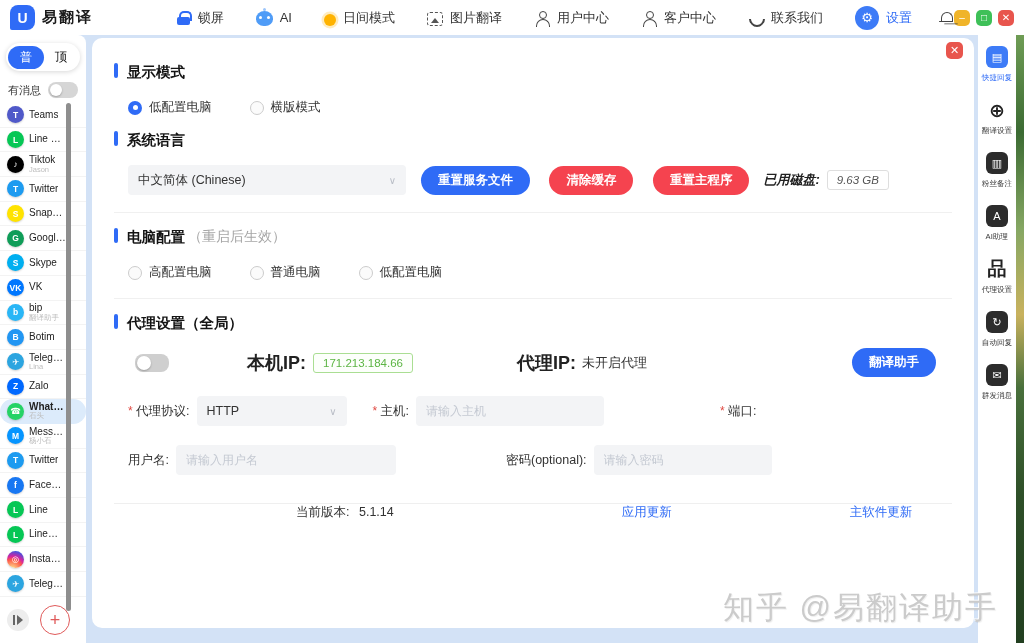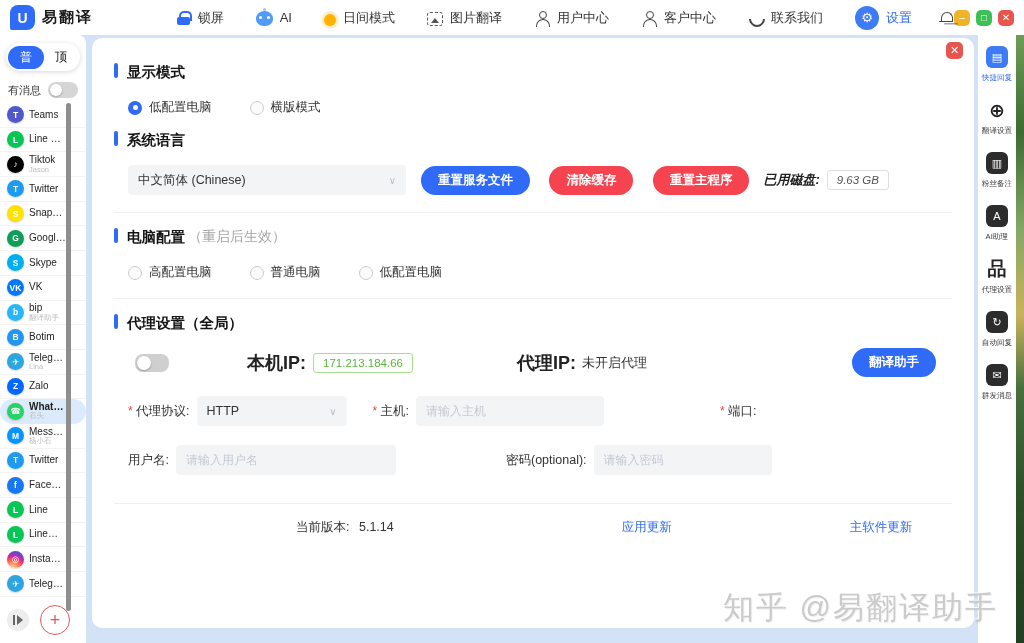--- a/index.html
+++ b/index.html
@@ -98,21 +98,21 @@
 .sel-proto{width:150px;margin-left:7px}
 .inp{height:30px;background:#f3f4f6;border:none;border-radius:4px;padding:0 10px;font-size:12px;color:#333;outline:none;margin-left:7px;font-family:"Liberation Sans","DejaVu Sans",sans-serif}
 .inp::placeholder{color:#c4c9d2}
 .inp-host{width:188px}
 .inp-port{width:215px}
 .inp-user{width:220px}
 .inp-pass{width:178px}
 .gap-host{margin-left:26px}
 .gap-port{margin-left:116px}
 .gap-pass{margin-left:110px}
-.version-row{display:flex;align-items:center;margin-top:28px;border-top:1px solid #efefef;padding-top:15px;font-size:12.5px}
+.version-row{display:flex;align-items:center;margin-top:28px;border-top:1px solid #efefef;font-size:12.5px}
 .v-group{margin-left:182px;color:#333}
 .v-num{margin-left:6px}
 .upd-link{color:#2f6bf6;cursor:pointer}
 .link1{margin-left:228px}
 .link2{margin-left:178px}
 
 
 .rsidebar{position:absolute;left:978px;top:35px;width:38px;height:608px;background:#fff;z-index:4;display:flex;flex-direction:column;align-items:center;padding-top:11px;gap:16px}
 .ritem{display:flex;flex-direction:column;align-items:center;gap:4px;cursor:pointer}
 .ricon{width:22px;height:22px;border-radius:6px;background:#2c2c2c;color:#fff;font-size:11px;display:flex;align-items:center;justify-content:center}

